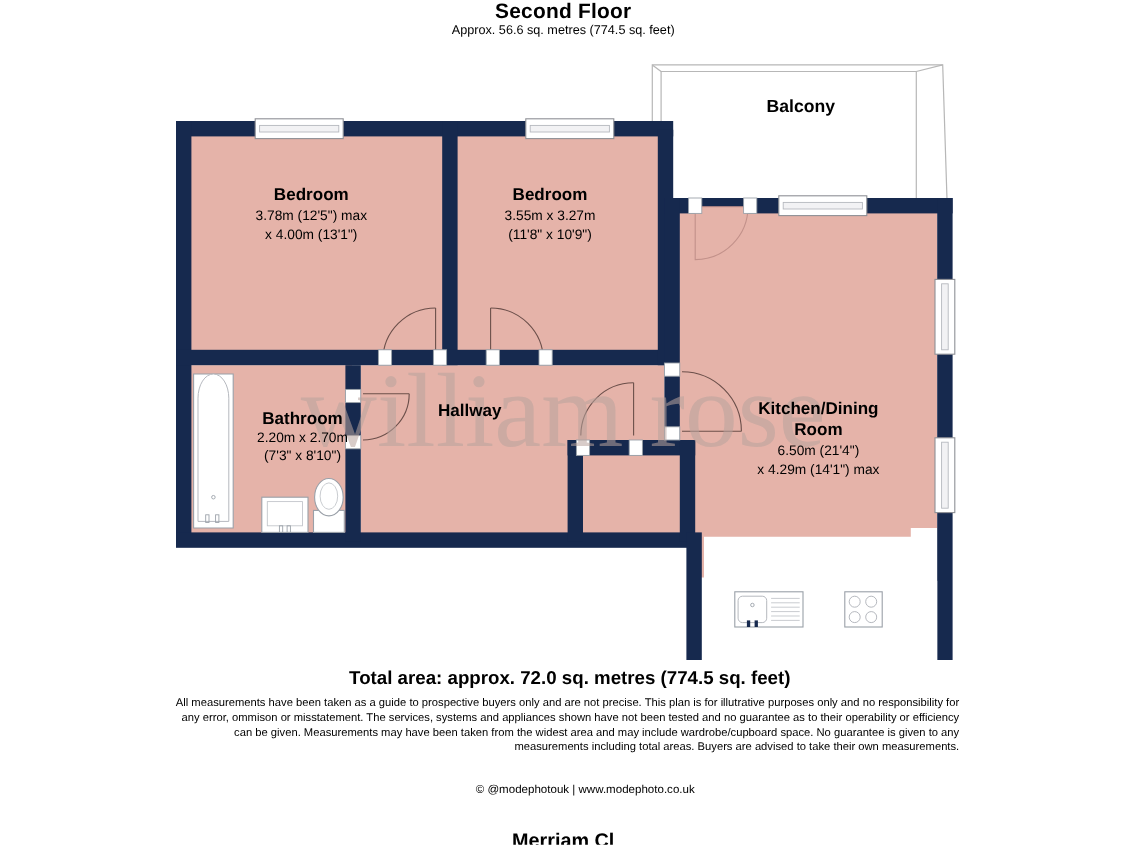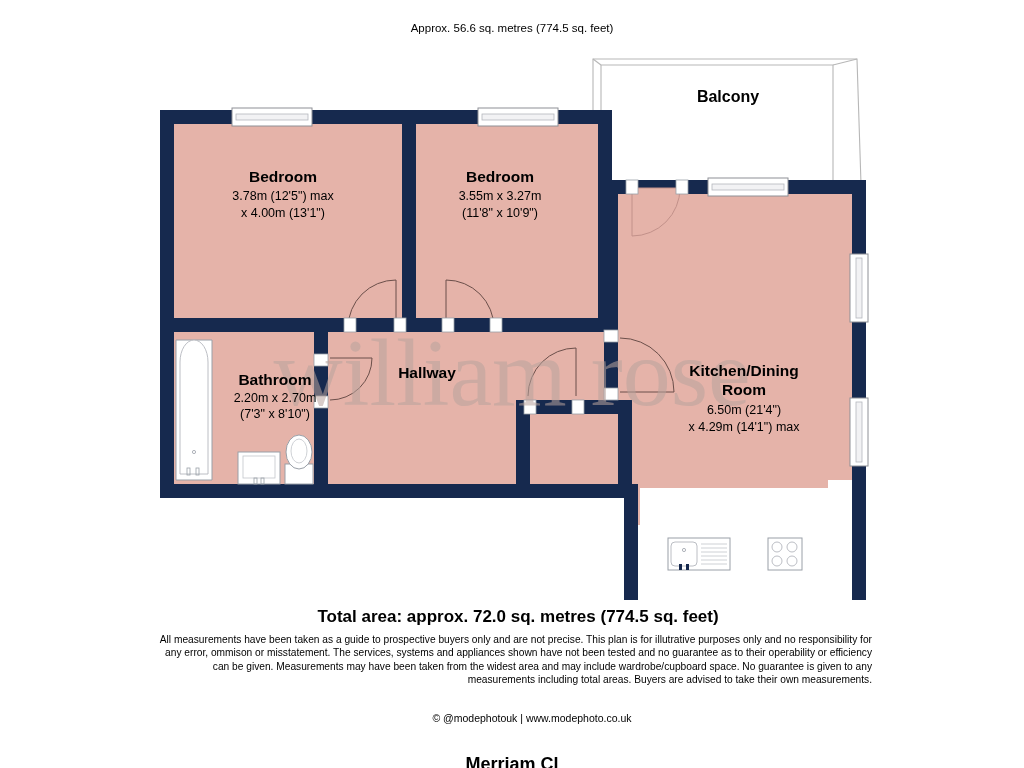--- a/index.html
+++ b/index.html
@@ -31,20 +31,21 @@
   .rm-name{font-size:15.5px;font-weight:bold;text-anchor:middle;fill:#000;}
   .rm-dim{font-size:12.5px;text-anchor:middle;fill:#000;}
   .wm{font-family:"Liberation Serif", serif;font-size:96px;fill:#b9a39d;
       opacity:.55;text-anchor:middle;}
 </style>
 </head>
 <body>
 
 <div id="page">
 
+  <div class="hdr" id="plan-title">Second Floor</div>
   <div class="hdr" id="plan-subtitle">Approx. 56.6 sq. metres (774.5 sq. feet)</div>
 
   <svg id="floorplan-canvas" viewBox="0 0 1024 560">
 
     <g>
       <path d="M593 19 L857 19 L861 144 L833 144 L833 25 L601 25 L601 141 L593 141 Z" fill="#ffffff" stroke="#b7b7b7" stroke-width="1.1"></path>
       <line x1="593" y1="19" x2="601" y2="25" stroke="#b7b7b7" stroke-width="1.1"></line>
       <line x1="857" y1="19" x2="833" y2="25" stroke="#b7b7b7" stroke-width="1.1"></line>
     </g>
 

